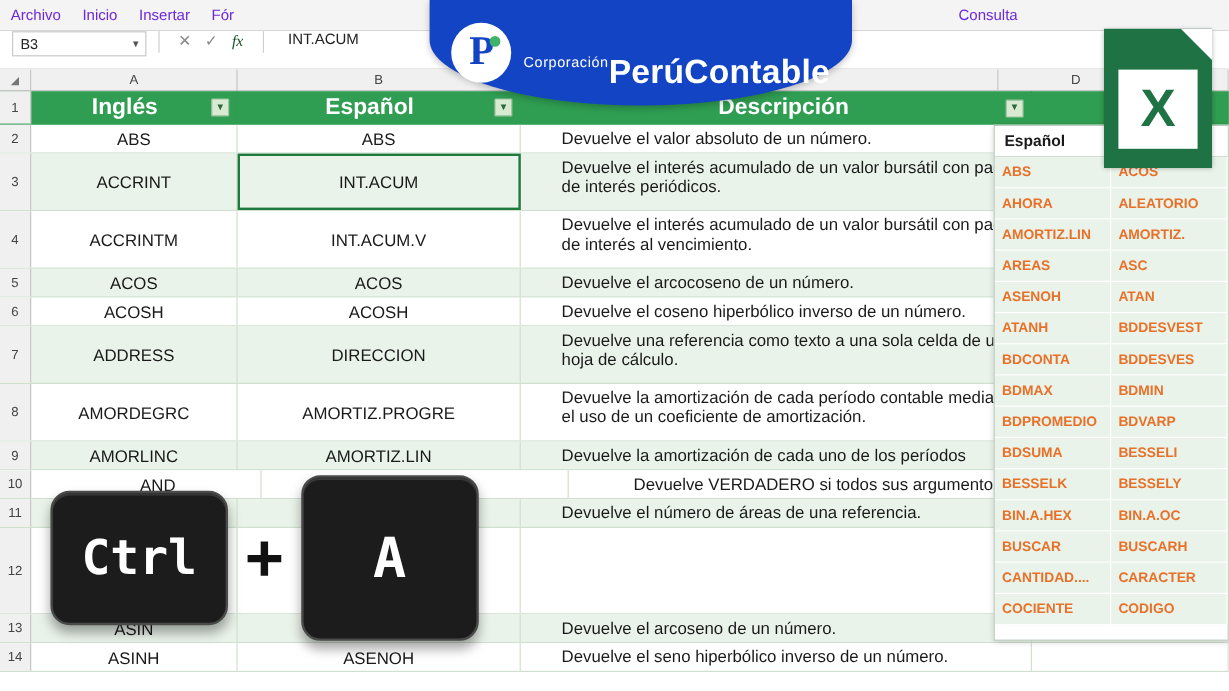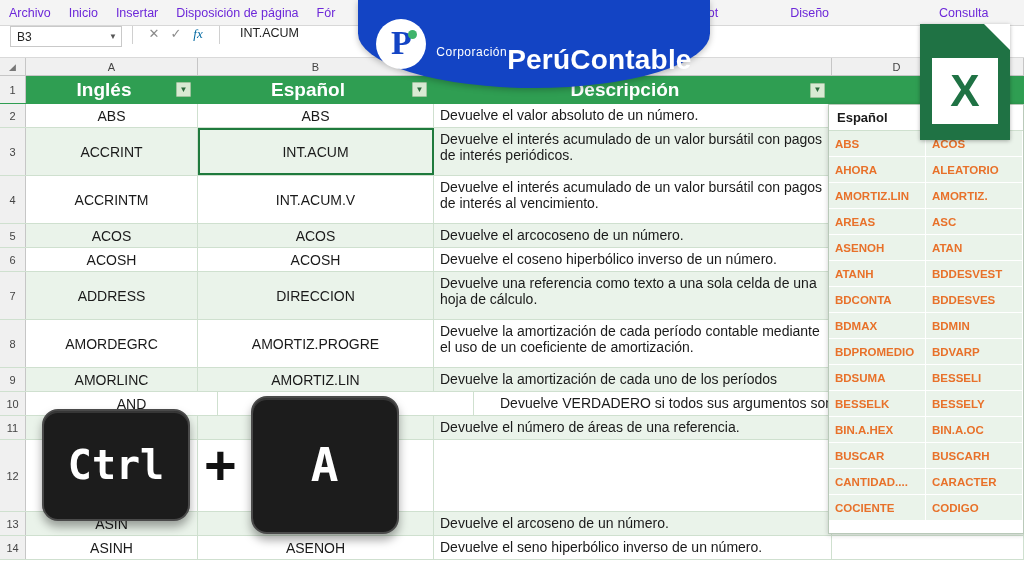--- a/index.html
+++ b/index.html
@@ -27,21 +27,21 @@
   }
   .namebox {
     width:112px; height:21px; margin-left:10px;
     border:1px solid #c9c9c9; background:#fff;
     display:flex; align-items:center; justify-content:space-between;
     padding:0 4px 0 6px; font-size:12px;
   }
   .namebox .caret { font-size:8px; color:#555; }
   .fb-sep { width:1px; height:18px; background:#d0d0d0; margin:0 10px; }
   .fb-icon { width:22px; text-align:center; color:#8a8a8a; font-size:13px; }
-  .fb-icon.fx { color:#0369a1; font-style:italic; font-family:"Liberation Serif", serif; }
+  .fb-icon.fx { color:#14532d; font-style:italic; font-family:"Liberation Serif", serif; }
   .fb-value { margin-left:10px; font-size:12.5px; color:#222; }
 
   
   .sheet {
     position:absolute; top:58px; left:0; width:1024px; height:518px;
     background:#ffffff;
   }
   .colhead {
     display:flex; height:18px; background:#f0f0f0;
     border-bottom:1px solid #c6c6c6; font-size:11px; color:#444;
@@ -67,21 +67,21 @@
     font-size:11px; color:#444; display:flex; align-items:center;
     justify-content:center; flex:0 0 26px;
   }
   .cell {
     border-right:1px solid #cfe0cf; padding:2px 6px;
     display:flex; align-items:center; font-size:14px; color:#1a1a1a;
     overflow:hidden;
   }
   .c-a { width:172px; justify-content:center; flex:0 0 172px; }
   .c-b { width:236px; justify-content:center; flex:0 0 236px; }
-  .c-c { width:398px; flex:0 0 398px; line-height:1.15; display:block; padding-top:3px; }
+  .c-c { width:398px; flex:0 0 398px; line-height:1.15; display:block; padding-top:3px;margin-left:28px; }
   .c-d { flex:1; }
 
   .row.header-row { background:#2f9e52; border-bottom:1px solid #2f9e52; }
   .row.header-row .cell {
     color:#ffffff; font-weight:bold; font-size:19px;
     border-right:1px solid #2f9e52; justify-content:flex-end;
   }
   .row.header-row .c-c { display:flex; }
   .filter-btn {
     width:15px; height:15px; background:#d9ead3; border:1px solid #9ec49e;
@@ -178,21 +178,20 @@
     font-family:"Liberation Sans", sans-serif;
   }
 </style>
 </head>
 <body>
 
 <div class="ribbon">
   <div class="tab">Archivo</div>
   <div class="tab">Inicio</div>
   <div class="tab">Insertar</div>
-  <div class="tab">Disposición de página</div>
   <div class="tab">Fór</div>
   <div class="tab spaced" style="margin-left:330px;">Pivot</div>
   <div class="tab spaced" style="margin-left:40px;">Diseño</div>
   <div class="tab spaced" style="margin-left:78px;">Consulta</div>
 </div>
 
 <div class="formulabar">
   <div class="namebox">
     <span>B3</span>
     <span class="caret">▼</span>

